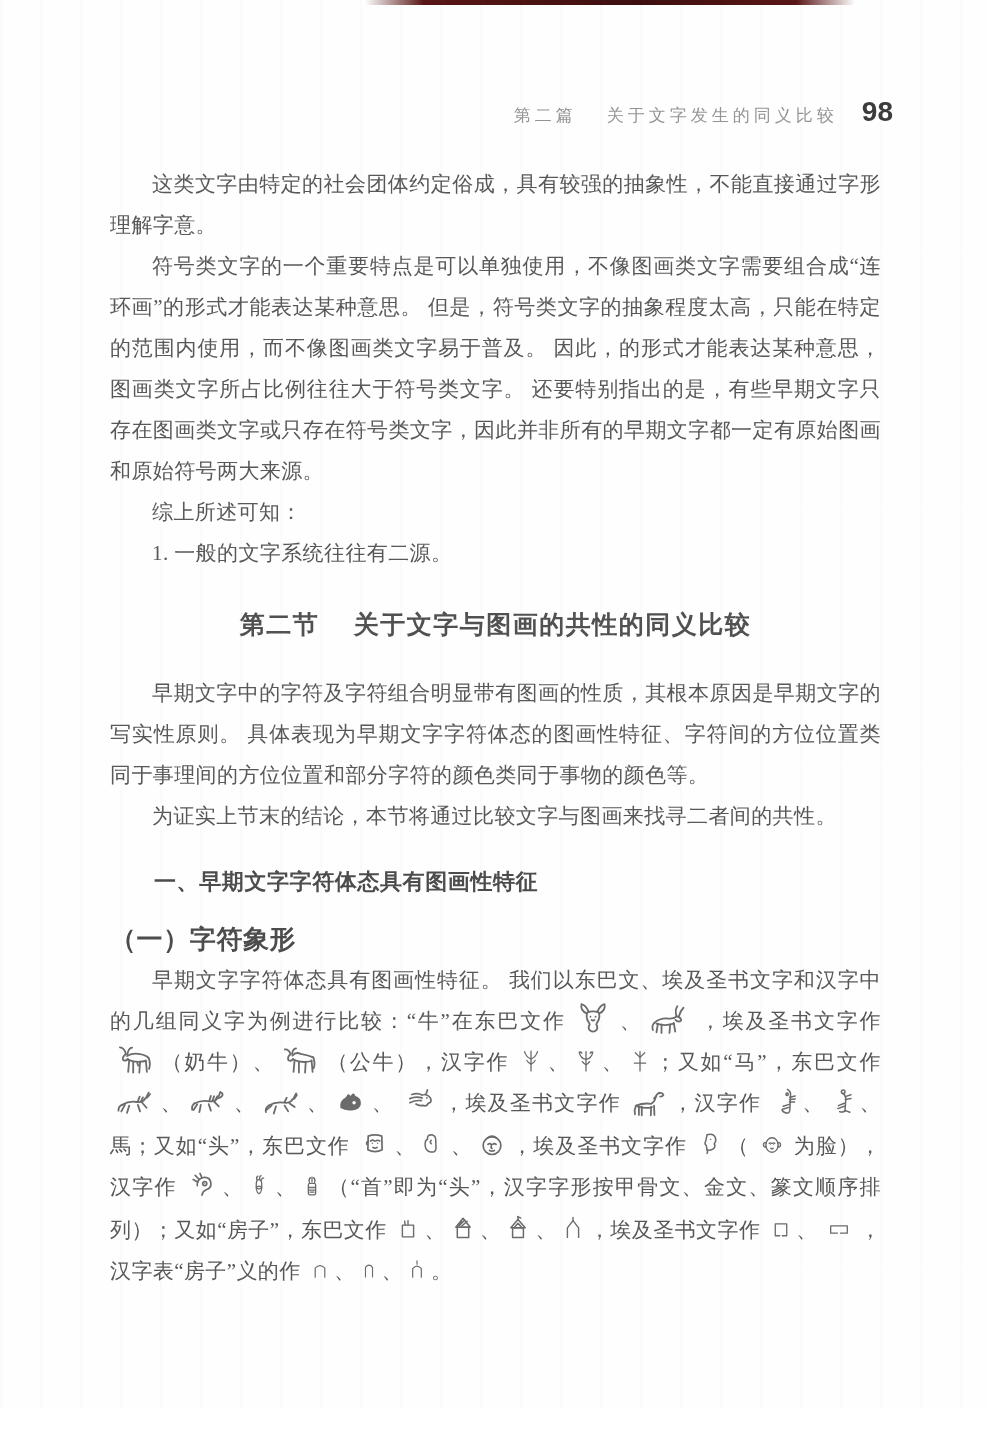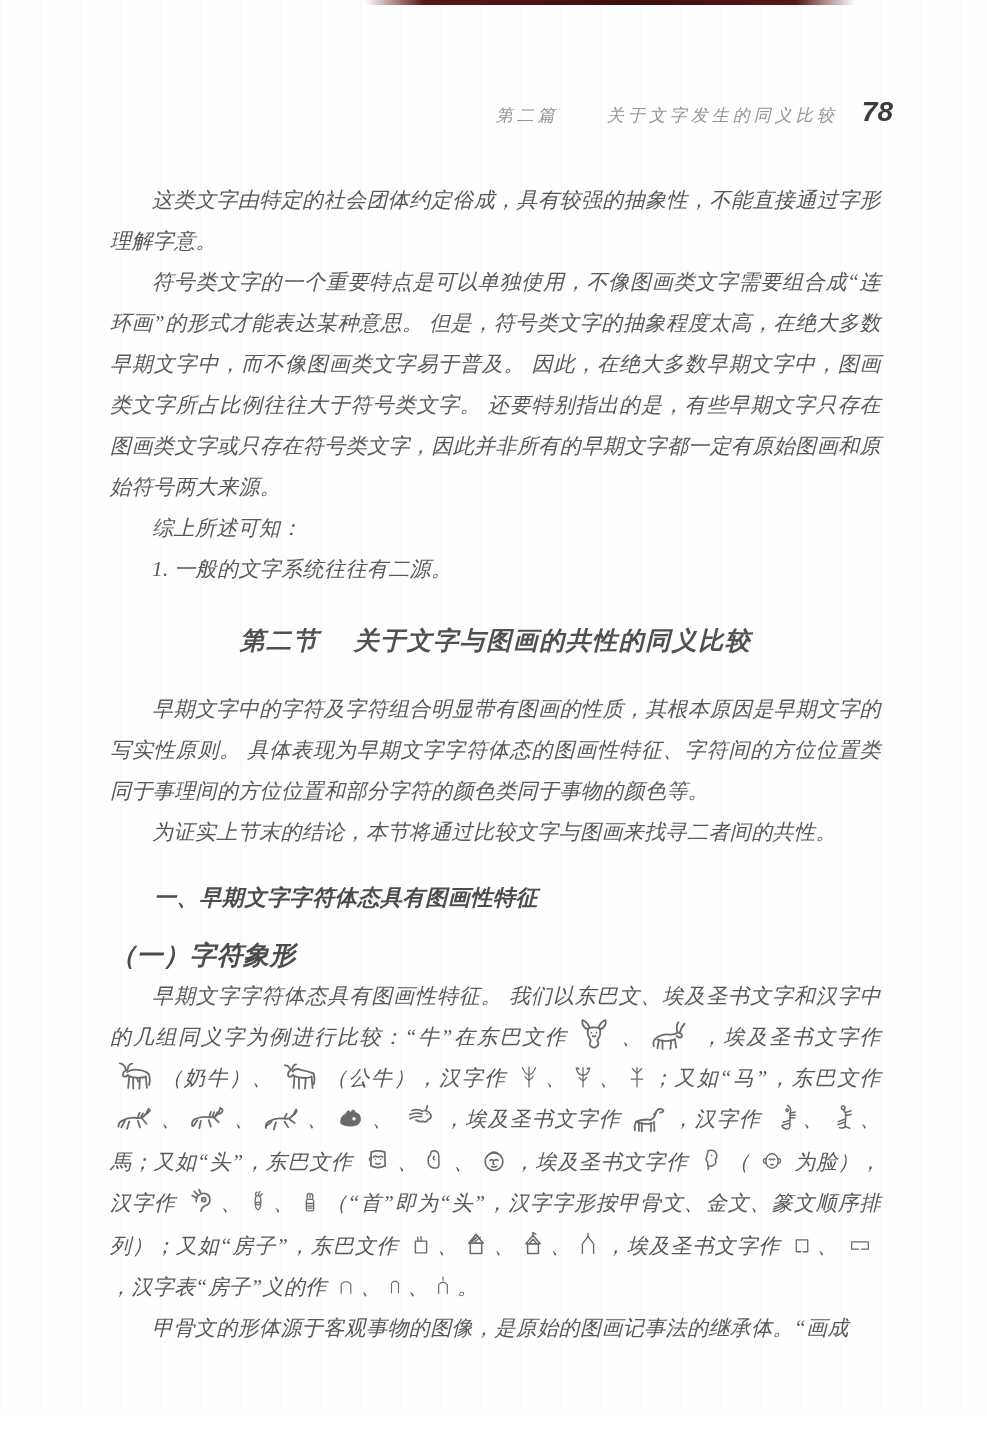--- a/index.html
+++ b/index.html
@@ -3,49 +3,48 @@
 <meta charset="utf-8">
 <style>
   html,body { margin:0; padding:0; background:#ffffff; }
   .page {
     position:relative;
     width:987px; height:1409px;
     background:#fefefe;
     overflow:hidden;
     font-family:"Liberation Serif","DejaVu Serif",serif;
     color:#585858;
-    font-style:italic;
   }
   
   .page::before {
     content:""; position:absolute; inset:0; pointer-events:none;
     background:repeating-linear-gradient(90deg,
       rgba(70,70,85,0.018) 0px, rgba(70,70,85,0.018) 2px,
       transparent 2px, transparent 40px);
   }
   .top-edge {
     position:absolute; top:0; left:365px; width:490px; height:5px;
     background:linear-gradient(90deg, rgba(90,20,20,0) 0%, #5a1616 12%,
       #3d0f0f 55%, #5a1616 88%, rgba(90,20,20,0) 100%);
   }
   .running-header {
     position:absolute; top:96px; right:94px;
     display:flex; align-items:baseline;
   }
   .rh-part, .rh-title {
     font-size:17px; color:#949494; letter-spacing:4px;
   }
-  .rh-title { margin-left:48px; }
+  .rh-title { margin-left:30px; }
   .rh-page {
     margin-left:24px;
     font-family:"Liberation Sans","DejaVu Sans",sans-serif;
     font-size:28px; font-weight:bold; color:#3c3c3c; letter-spacing:0;
   }
   .content {
-    position:absolute; left:110px; right:106px; top:180px;
+    position:absolute; left:110px; right:106px; top:164px;
   }
   .content p { margin:0; font-size:21px; line-height:41px; text-align:justify; letter-spacing:0.4px; }
   .indent { text-indent:2em; }
   .section-heading {
     margin:34px 0 32px; text-align:center;
     font-family:"Liberation Sans","DejaVu Sans",sans-serif;
     font-size:25px; font-weight:bold; color:#515151; letter-spacing:1.5px;
   }
   .section-heading .sec-title { margin-left:26px; }
   .sub-heading-1 {
@@ -69,26 +68,26 @@
 </style>
 </head>
 <body>
 
 <div class="page">
   <div class="top-edge"></div>
 
   <div class="running-header">
     <span class="rh-part">第二篇</span>
     <span class="rh-title">关于文字发生的同义比较</span>
-    <span class="rh-page">78</span>
+    <span class="rh-page">98</span>
   </div>
 
   <div class="content">
     <p class="indent">这类文字由特定的社会团体约定俗成，具有较强的抽象性，不能直接通过字形理解字意。</p>
-    <p class="indent">符号类文字的一个重要特点是可以单独使用，不像图画类文字需要组合成“连环画”的形式才能表达某种意思。 但是，符号类文字的抽象程度太高，在绝大多数早期文字中，而不像图画类文字易于普及。 因此，在绝大多数早期文字中，图画类文字所占比例往往大于符号类文字。 还要特别指出的是，有些早期文字只存在图画类文字或只存在符号类文字，因此并非所有的早期文字都一定有原始图画和原始符号两大来源。</p>
+    <p class="indent">符号类文字的一个重要特点是可以单独使用，不像图画类文字需要组合成“连环画”的形式才能表达某种意思。 但是，符号类文字的抽象程度太高，只能在特定的范围内使用，而不像图画类文字易于普及。 因此，的形式才能表达某种意思，图画类文字所占比例往往大于符号类文字。 还要特别指出的是，有些早期文字只存在图画类文字或只存在符号类文字，因此并非所有的早期文字都一定有原始图画和原始符号两大来源。</p>
     <p class="indent">综上所述可知：</p>
     <p class="indent">1. 一般的文字系统往往有二源。</p>
 
     <h2 class="section-heading">
       <span class="sec-num">第二节</span>
       <span class="sec-title">关于文字与图画的共性的同义比较</span>
     </h2>
 
     <p class="indent">早期文字中的字符及字符组合明显带有图画的性质，其根本原因是早期文字的写实性原则。 具体表现为早期文字字符体态的图画性特征、字符间的方位位置类同于事理间的方位位置和部分字符的颜色类同于事物的颜色等。</p>
     <p class="indent">为证实上节末的结论，本节将通过比较文字与图画来找寻二者间的共性。</p>
@@ -154,21 +153,20 @@
           <use href="#g-egyptian-house-1" xlink:href="#g-egyptian-house-1"></use>
         </svg>、<svg class="glyph" width="38" height="26" viewBox="0 0 100 100">
           <use href="#g-egyptian-house-2" xlink:href="#g-egyptian-house-2"></use>
         </svg>，汉字表“房子”义的作 <svg class="glyph" width="24" height="32" viewBox="0 0 100 100">
           <use href="#g-hanzi-roof-1" xlink:href="#g-hanzi-roof-1"></use>
         </svg>、<svg class="glyph" width="22" height="34" viewBox="0 0 100 100">
           <use href="#g-hanzi-roof-2" xlink:href="#g-hanzi-roof-2"></use>
         </svg>、<svg class="glyph" width="24" height="36" viewBox="0 0 100 100">
           <use href="#g-hanzi-roof-3" xlink:href="#g-hanzi-roof-3"></use>
         </svg>。</p>
-    <p class="indent">甲骨文的形体源于客观事物的图像，是原始的图画记事法的继承体。“画成</p>
   </div>
 </div>
 
 <svg width="0" height="0" style="position:absolute" aria-hidden="true">
   <defs>
     <symbol id="g-dongba-ox-head" viewBox="0 0 100 100">
         <g stroke="currentColor" fill="none" stroke-width="5" stroke-linecap="round" stroke-linejoin="round">
       <path d="M33,32 Q14,24 18,6 Q30,9 38,27"></path>
           <path d="M67,32 Q86,24 82,6 Q70,9 62,27"></path>
       <path d="M34,29 Q50,23 66,29 Q71,46 61,58 L59,62 Q66,74 57,80 Q50,85 43,80 Q34,74 41,62 L39,58 Q29,46 34,29 Z"></path>

